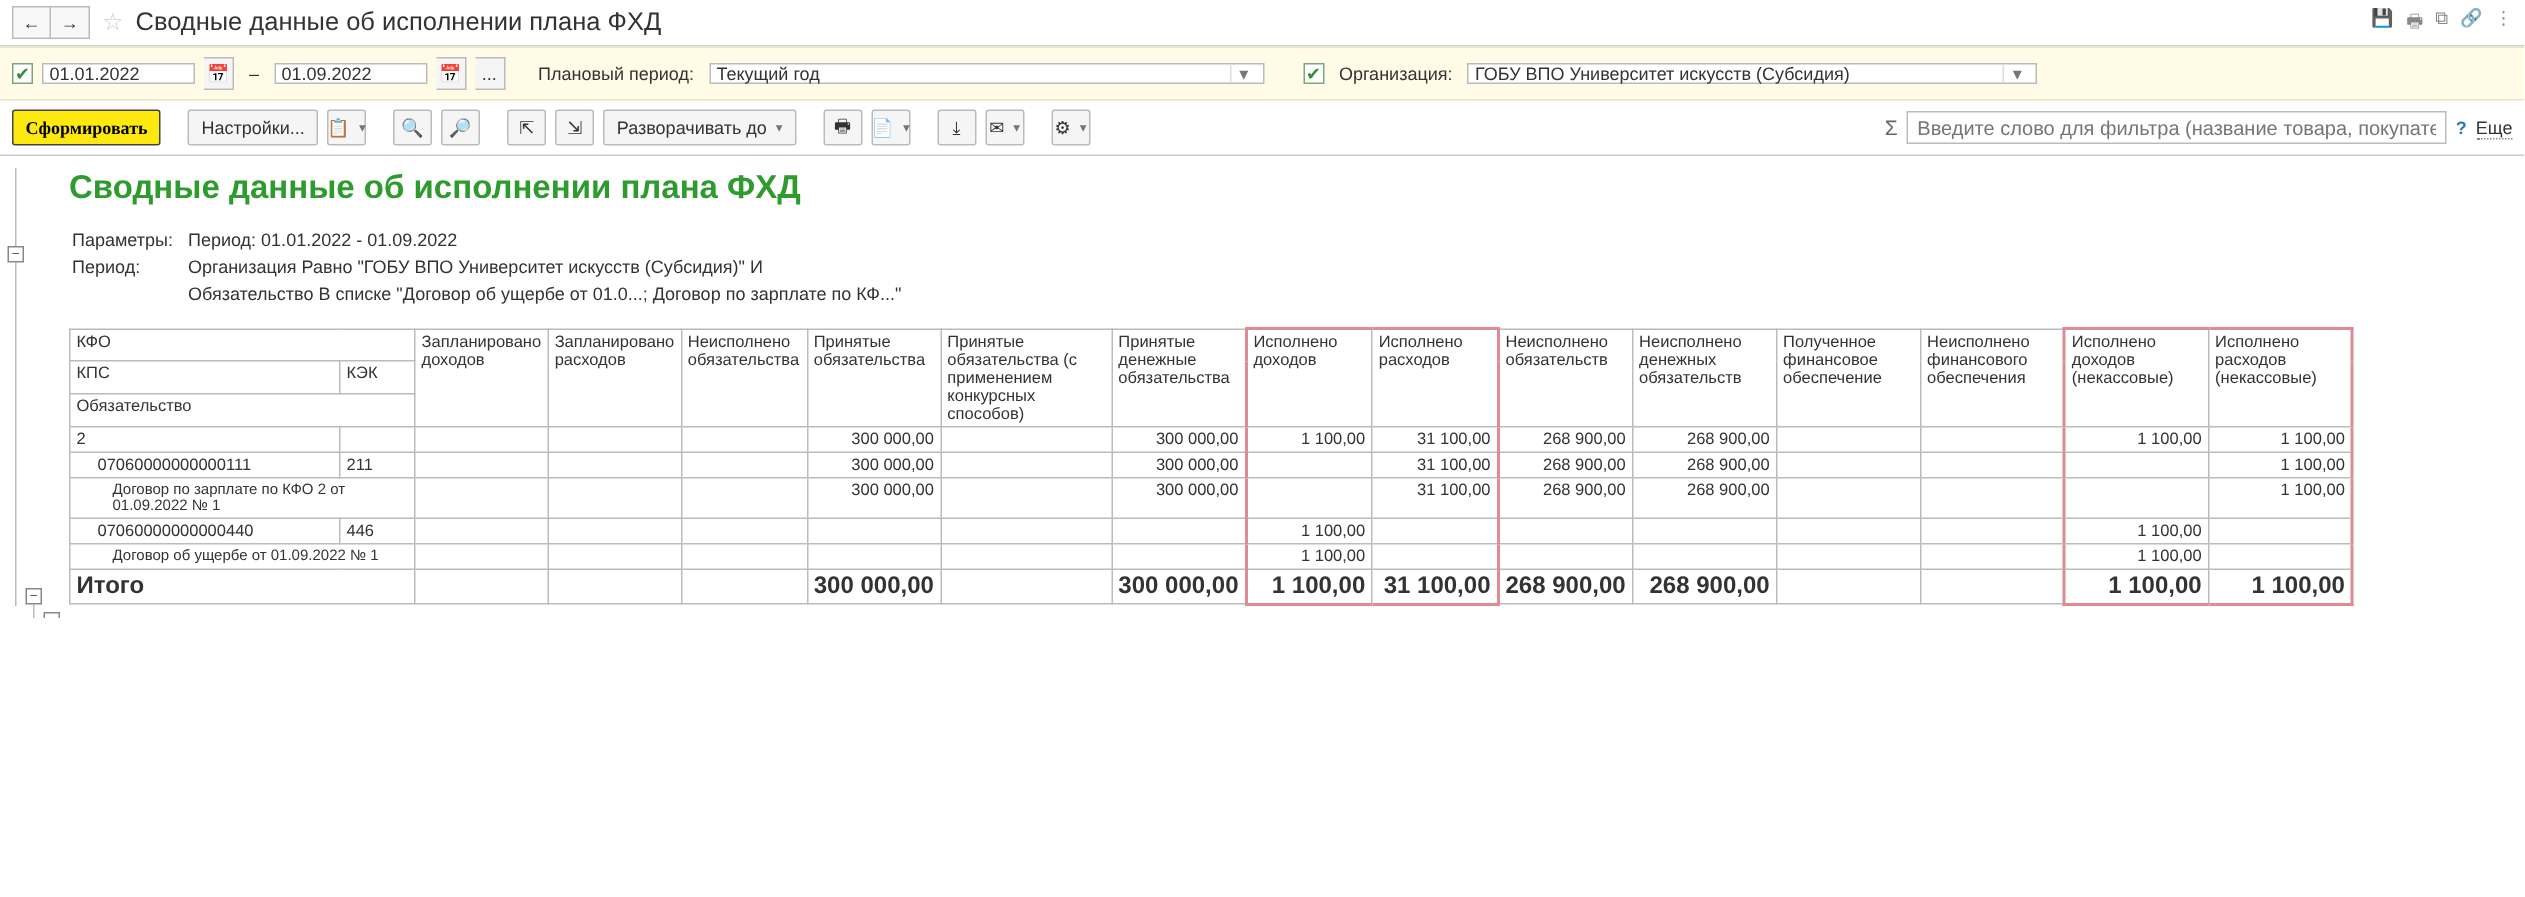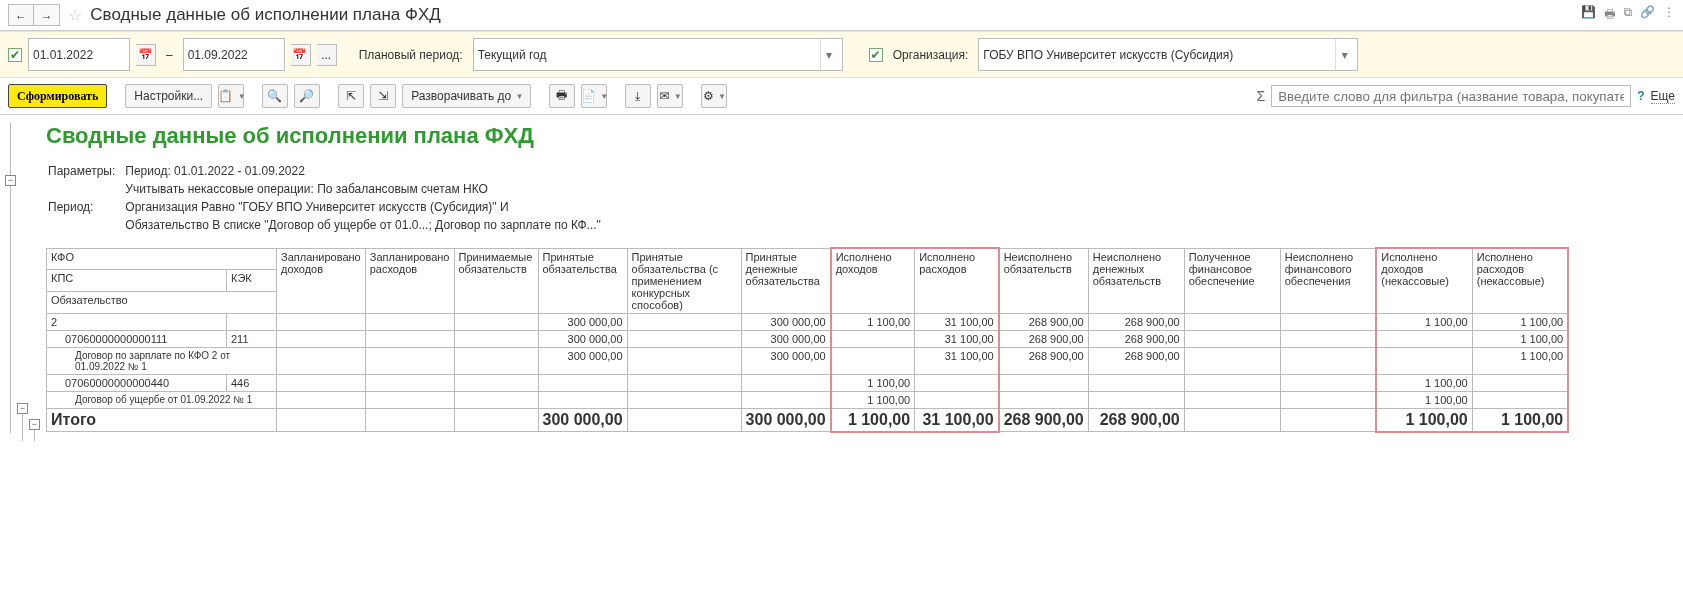--- a/index.html
+++ b/index.html
@@ -33,21 +33,21 @@
   .filterbar {
     background: #fffbe6;
     border-top: 1px solid #e9e4c4;
     border-bottom: 1px solid #e9e4c4;
     padding: 6px 8px;
     display: flex; align-items: center; gap: 6px;
   }
   .chk { width: 14px; height: 14px; border: 1px solid #7a7; display: inline-flex; align-items: center; justify-content: center; color: #3a8a3a; font-size: 12px; background: #fff; }
   .datefield, .selectfield, .textinput {
     border: 1px solid #bbb; background: #fff;
-    height: 33px; display: flex; align-items: center;
+    height: 14px; display: flex; align-items: center;
     padding: 0 4px;
   }
   .datefield { width: 102px; }
   .cal-btn, .more-btn {
     width: 20px; height: 22px; border: 1px solid #bbb; background: #f5f5f5;
     display: flex; align-items: center; justify-content: center; cursor: pointer;
     border-left: none;
   }
   .dash { margin: 0 4px; }
   .lbl { margin: 0 4px 0 16px; }
@@ -229,24 +229,20 @@
 
   <div class="report">
     <h2 class="report-title">Сводные данные об исполнении плана ФХД</h2>
 
     <table class="params-table">
       <tbody>
           <tr>
         <td>Параметры:</td>
         <td>Период: 01.01.2022 - 01.09.2022</td>
       </tr>
-      <tr>
-            <td></td>
-            <td>Учитывать некассовые операции: По забалансовым счетам НКО</td>
-          </tr>
       <tr>
         <td>Период:</td>
         <td>Организация Равно "ГОБУ ВПО Университет искусств (Субсидия)" И</td>
       </tr>
       <tr>
             <td></td>
             <td>Обязательство В списке "Договор об ущербе от 01.0...; Договор по зарплате по КФ..."</td>
           </tr>
     </tbody>
       </table>
@@ -268,21 +264,21 @@
         <col class="col-num-m">
           <col class="col-num-m">
         <col class="col-num-m">
           <col class="col-num-m">
       </colgroup>
       <thead>
         <tr>
           <th colspan="2">КФО</th>
           <th rowspan="3">Запланировано доходов</th>
           <th rowspan="3">Запланировано расходов</th>
-          <th rowspan="3">Принимаемые обязательств</th>
+          <th rowspan="3">Неисполнено обязательства</th>
           <th rowspan="3">Принятые обязательства</th>
           <th rowspan="3">Принятые обязательства (с применением конкурсных способов)</th>
           <th rowspan="3">Принятые денежные обязательства</th>
           <th rowspan="3" class="hl-red-bl hl-red-bt">Исполнено доходов</th>
           <th rowspan="3" class="hl-red-br hl-red-bt">Исполнено расходов</th>
           <th rowspan="3">Неисполнено обязательств</th>
           <th rowspan="3">Неисполнено денежных обязательств</th>
           <th rowspan="3">Полученное финансовое обеспечение</th>
           <th rowspan="3">Неисполнено финансового обеспечения</th>
           <th rowspan="3" class="hl-red-bl hl-red-bt">Исполнено доходов (некассовые)</th>

